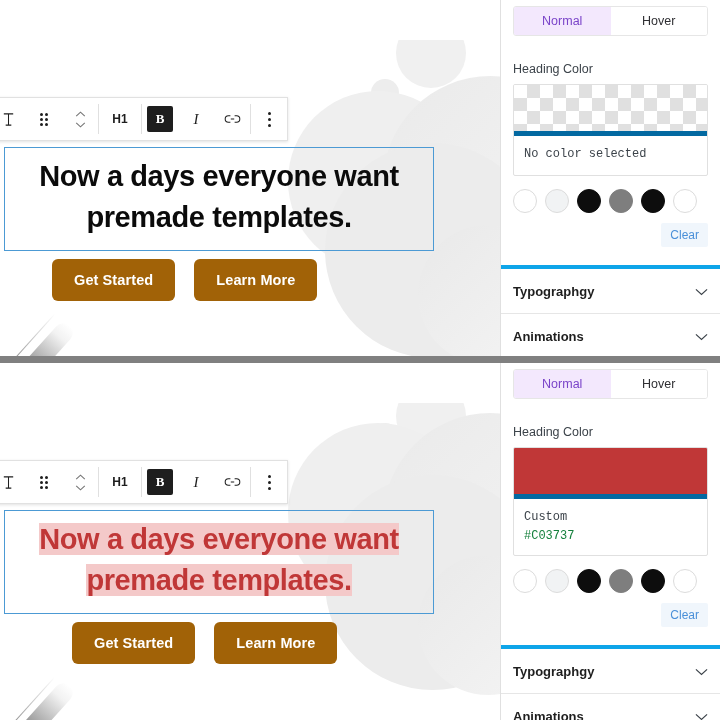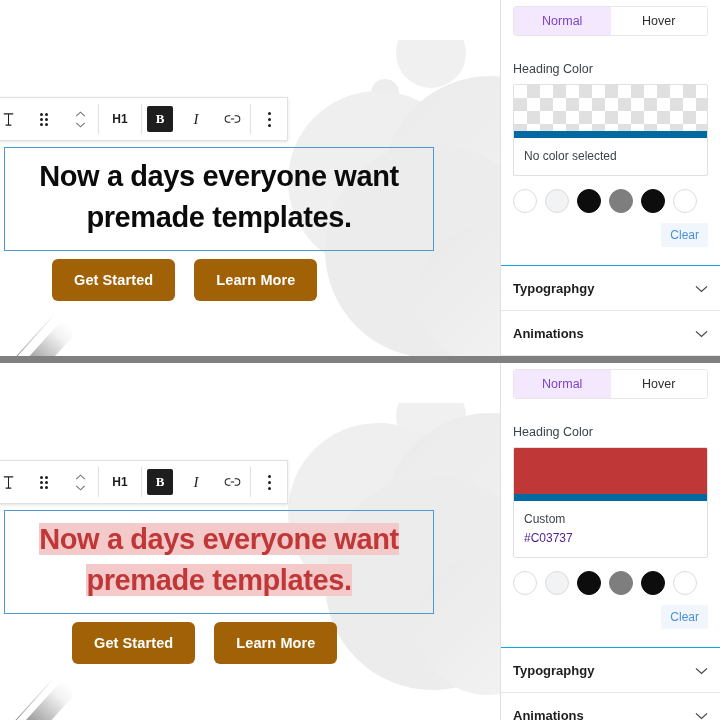--- a/index.html
+++ b/index.html
@@ -168,26 +168,27 @@
     background-image:
       linear-gradient(45deg, #e0e0e0 25%, transparent 25%),
       linear-gradient(-45deg, #e0e0e0 25%, transparent 25%),
       linear-gradient(45deg, transparent 75%, #e0e0e0 75%),
       linear-gradient(-45deg, transparent 75%, #e0e0e0 75%);
     background-size: 26px 26px;
     background-position: 0 0, 0 13px, 13px -13px, -13px 0px;
     background-color: #ffffff;
   }
   .swatch-caption {
-    border-top: 7px solid #0369a1;
+    border-top: 5px solid #0369a1;
     padding: 11px 10px 12px 10px;
     min-height: 44px;
+    font-family: Liberation Mono, monospace;
   }
   .cap-line1 { font-size: 12px; color: #3c434a; }
-  .cap-line2 { font-size: 12px; color: #4c1d95; margin-top: 5px; }
+  .cap-line2 { font-size: 12px; color: #15803d; margin-top: 5px; }
 
   .swatch-dots {
     display: flex; gap: 8px; align-items: center;
     margin: 13px 0 0 0;
   }
   .sw {
     width: 24px; height: 24px; border-radius: 50%;
     border: 1px solid #dcdcdc;
     cursor: pointer;
     flex: 0 0 auto;
@@ -198,21 +199,21 @@
     background: #f0f6fc;
     color: #4a90d9;
     border: none;
     font-size: 12px;
     padding: 5px 9px;
     border-radius: 2px;
     cursor: pointer;
     font-family: "Liberation Sans", sans-serif;
   }
 
-  .accordion { border-top: 1px solid #0ea5e9; margin-top: 18px; }
+  .accordion { border-top: 4px solid #0ea5e9; margin-top: 18px; }
   .acc-row {
     display: flex; align-items: center; justify-content: space-between;
     padding: 13px 12px;
     border-bottom: 1px solid #e6e6e6;
     cursor: pointer;
   }
   .acc-label { font-size: 13px; color: #1e1e1e; font-weight: 600; }
   .chev-down { color: #3c434a; }
 </style>
 </head>

